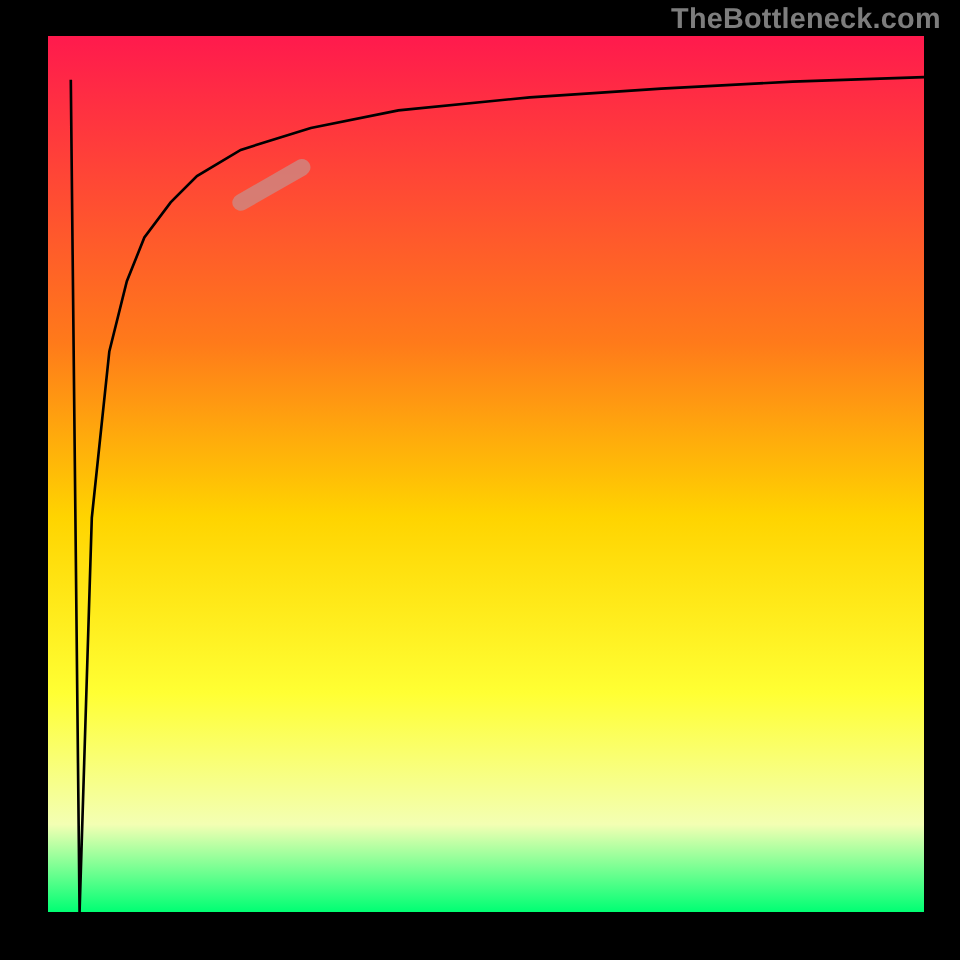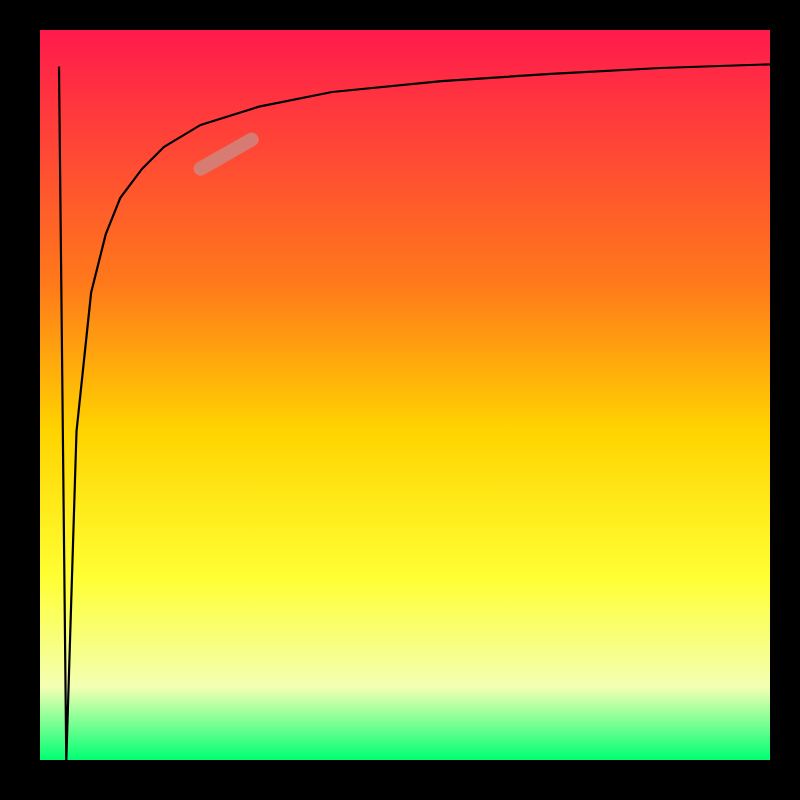--- a/index.html
+++ b/index.html
@@ -30,20 +30,21 @@
   svg {
     position: absolute;
     top: 0;
     left: 0;
   }
 </style>
 </head>
 <body>
 
 <div class="wrap">
+  <div class="watermark">TheBottleneck.com</div>
   <svg id="plot" width="800" height="800">
     <defs>
       <linearGradient id="bggrad" x1="0" y1="0" x2="0" y2="1">
         <stop id="g0" offset="0%" stop-color="#ff1a4d"></stop>
         <stop id="g1" offset="35%" stop-color="#ff7a1a"></stop>
         <stop id="g2" offset="55%" stop-color="#ffd400"></stop>
         <stop id="g3" offset="75%" stop-color="#ffff33"></stop>
         <stop id="g4" offset="90%" stop-color="#f3ffb3"></stop>
         <stop id="g5" offset="100%" stop-color="#00ff73"></stop>
       </linearGradient>

